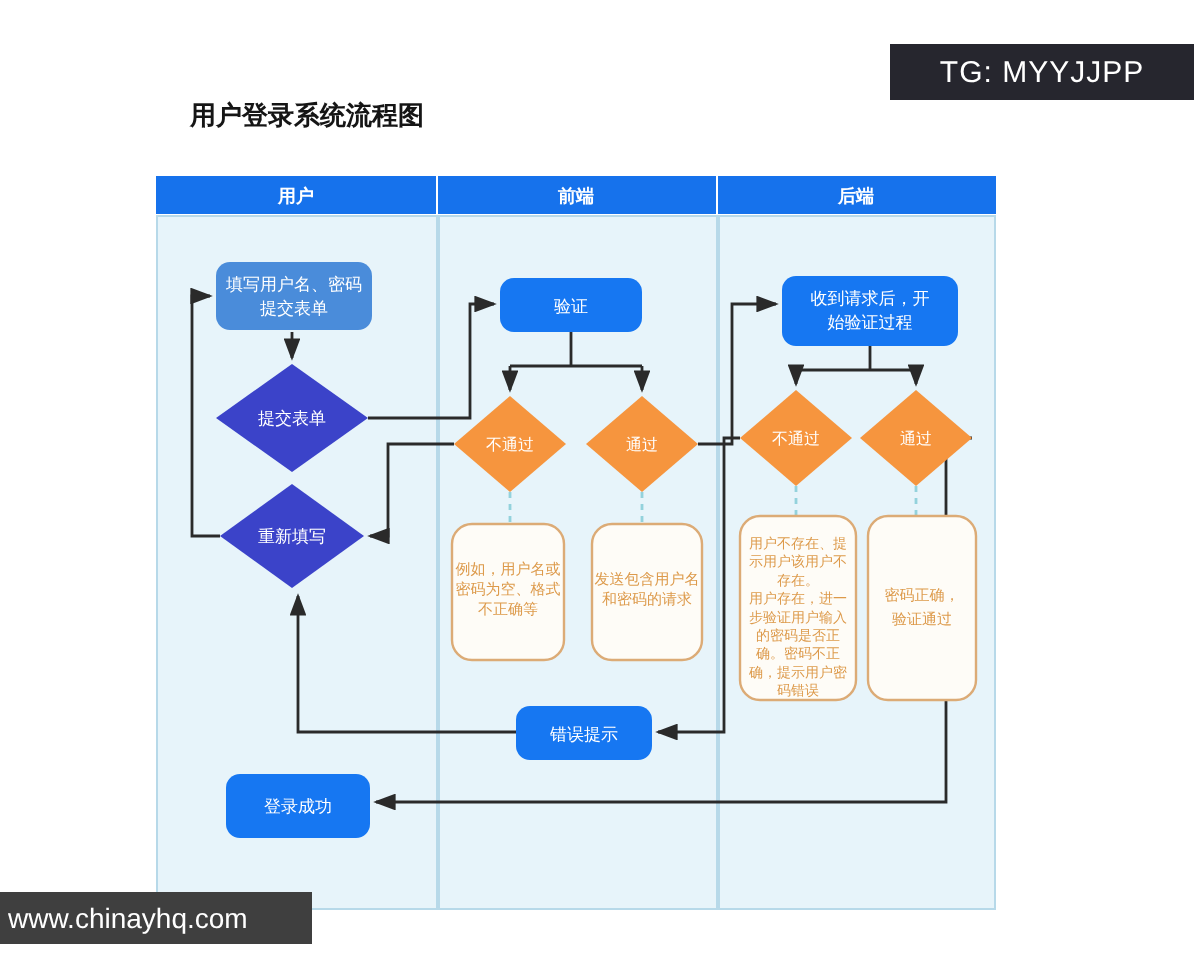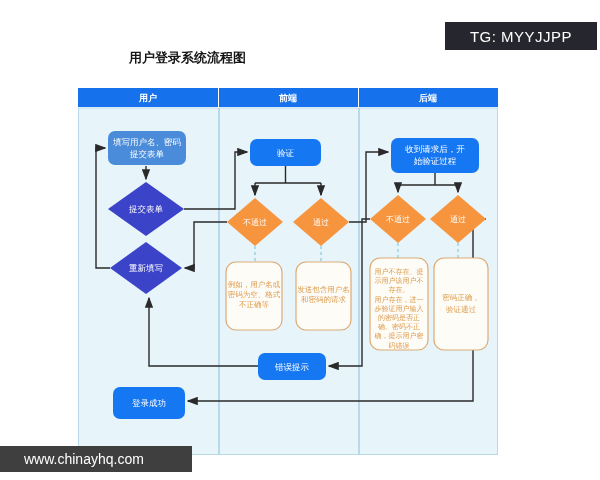--- a/index.html
+++ b/index.html
@@ -6,25 +6,25 @@
   body{
     width:600px;height:480px;position:relative;background:#ffffff;overflow:hidden;
     font-family:"Liberation Sans","DejaVu Sans",sans-serif;
   }
   .badge{
     position:absolute;top:7px;right:3px;width:152px;height:28px;
     background:#26262e;color:#ffffff;display:flex;align-items:center;justify-content:center;
     font-size:15px;letter-spacing:.5px;margin-top:15px;
   }
   .page-title{
-    position:absolute;left:95px;top:49px;font-size:13px;color:#151515;font-weight:600;margin-left:34px;
+    position:absolute;left:95px;top:49px;font-size:13px;color:#151515;font-weight:600;
   }
   .watermark{
-    position:absolute;left:0;bottom:8px;width:192px;height:26px;background:#3f3f3f;
-    color:#ffffff;display:flex;align-items:center;padding-left:24px;box-sizing:border-box;
+    position:absolute;left:0;bottom:8px;width:156px;height:26px;background:#3f3f3f;
+    color:#ffffff;display:flex;align-items:center;padding-left:4px;box-sizing:border-box;
     font-size:14px;
   }
   .diagram{position:absolute;left:78px;top:88px;}
   svg text{font-family:"Liberation Sans","DejaVu Sans",sans-serif;}
   .lane-label{font-size:9px;font-weight:bold;fill:#ffffff;}
   .node-label{font-size:8.5px;fill:#ffffff;}
   .node-label-sm{font-size:8px;fill:#ffffff;}
   .note-label{font-size:7.5px;}
   .note-label-sm{font-size:7px;}
   .flow{fill:none;stroke:#2a2a2a;stroke-width:1.4;}

